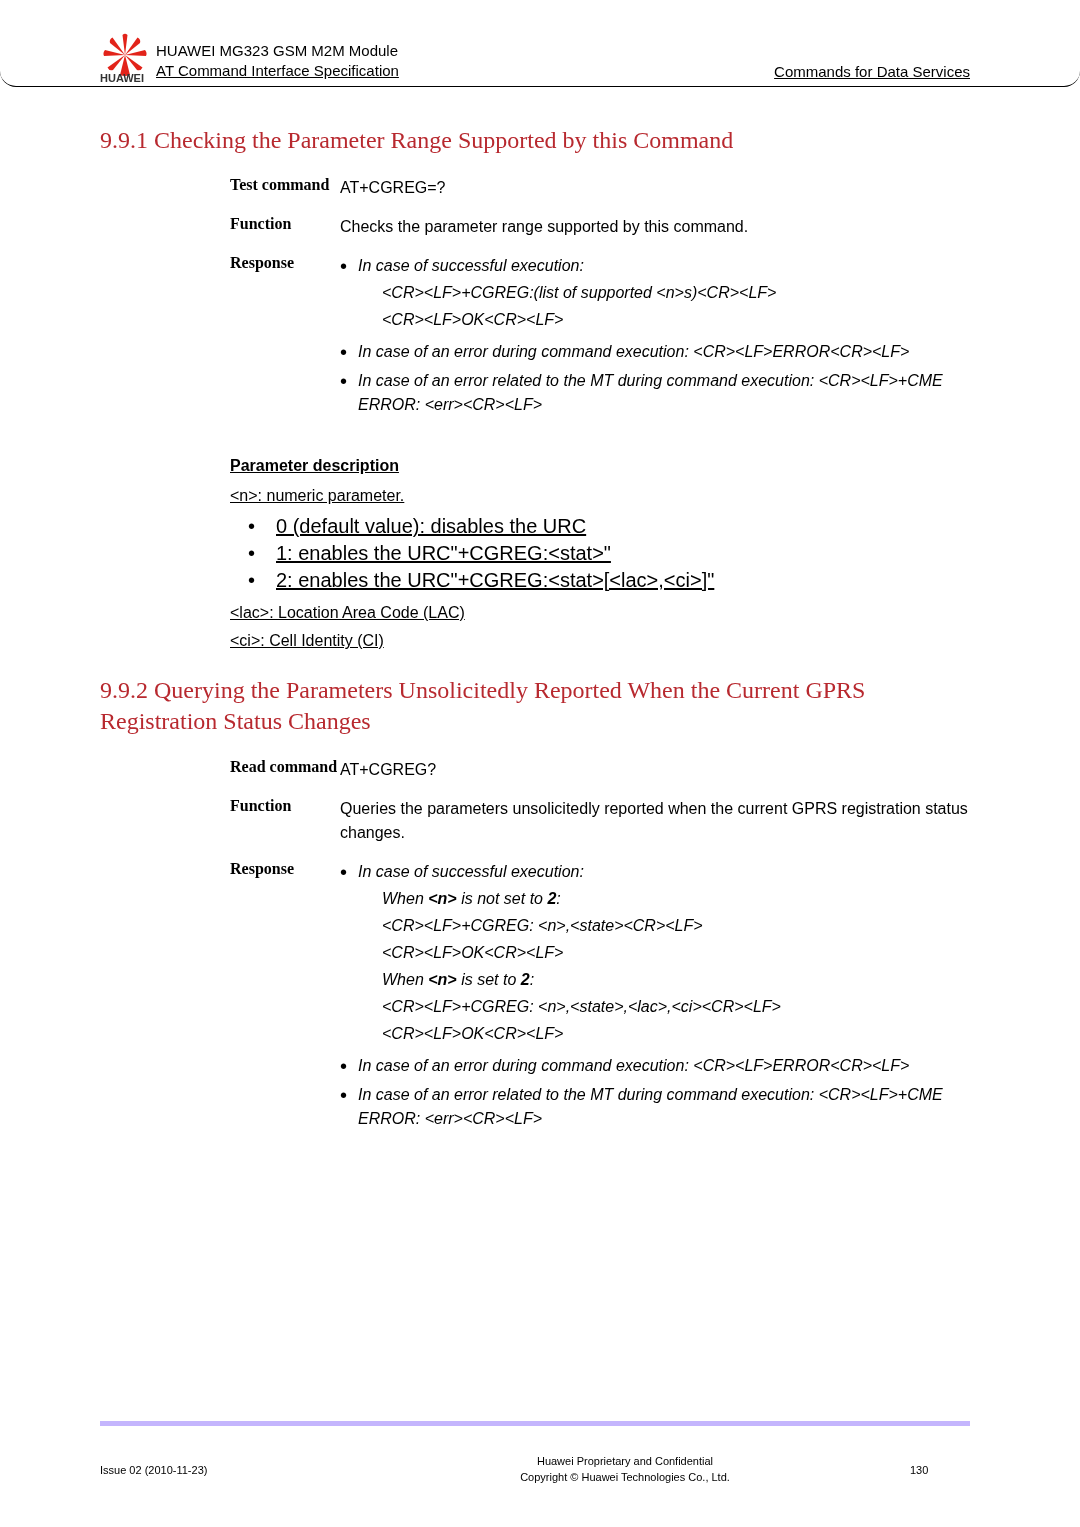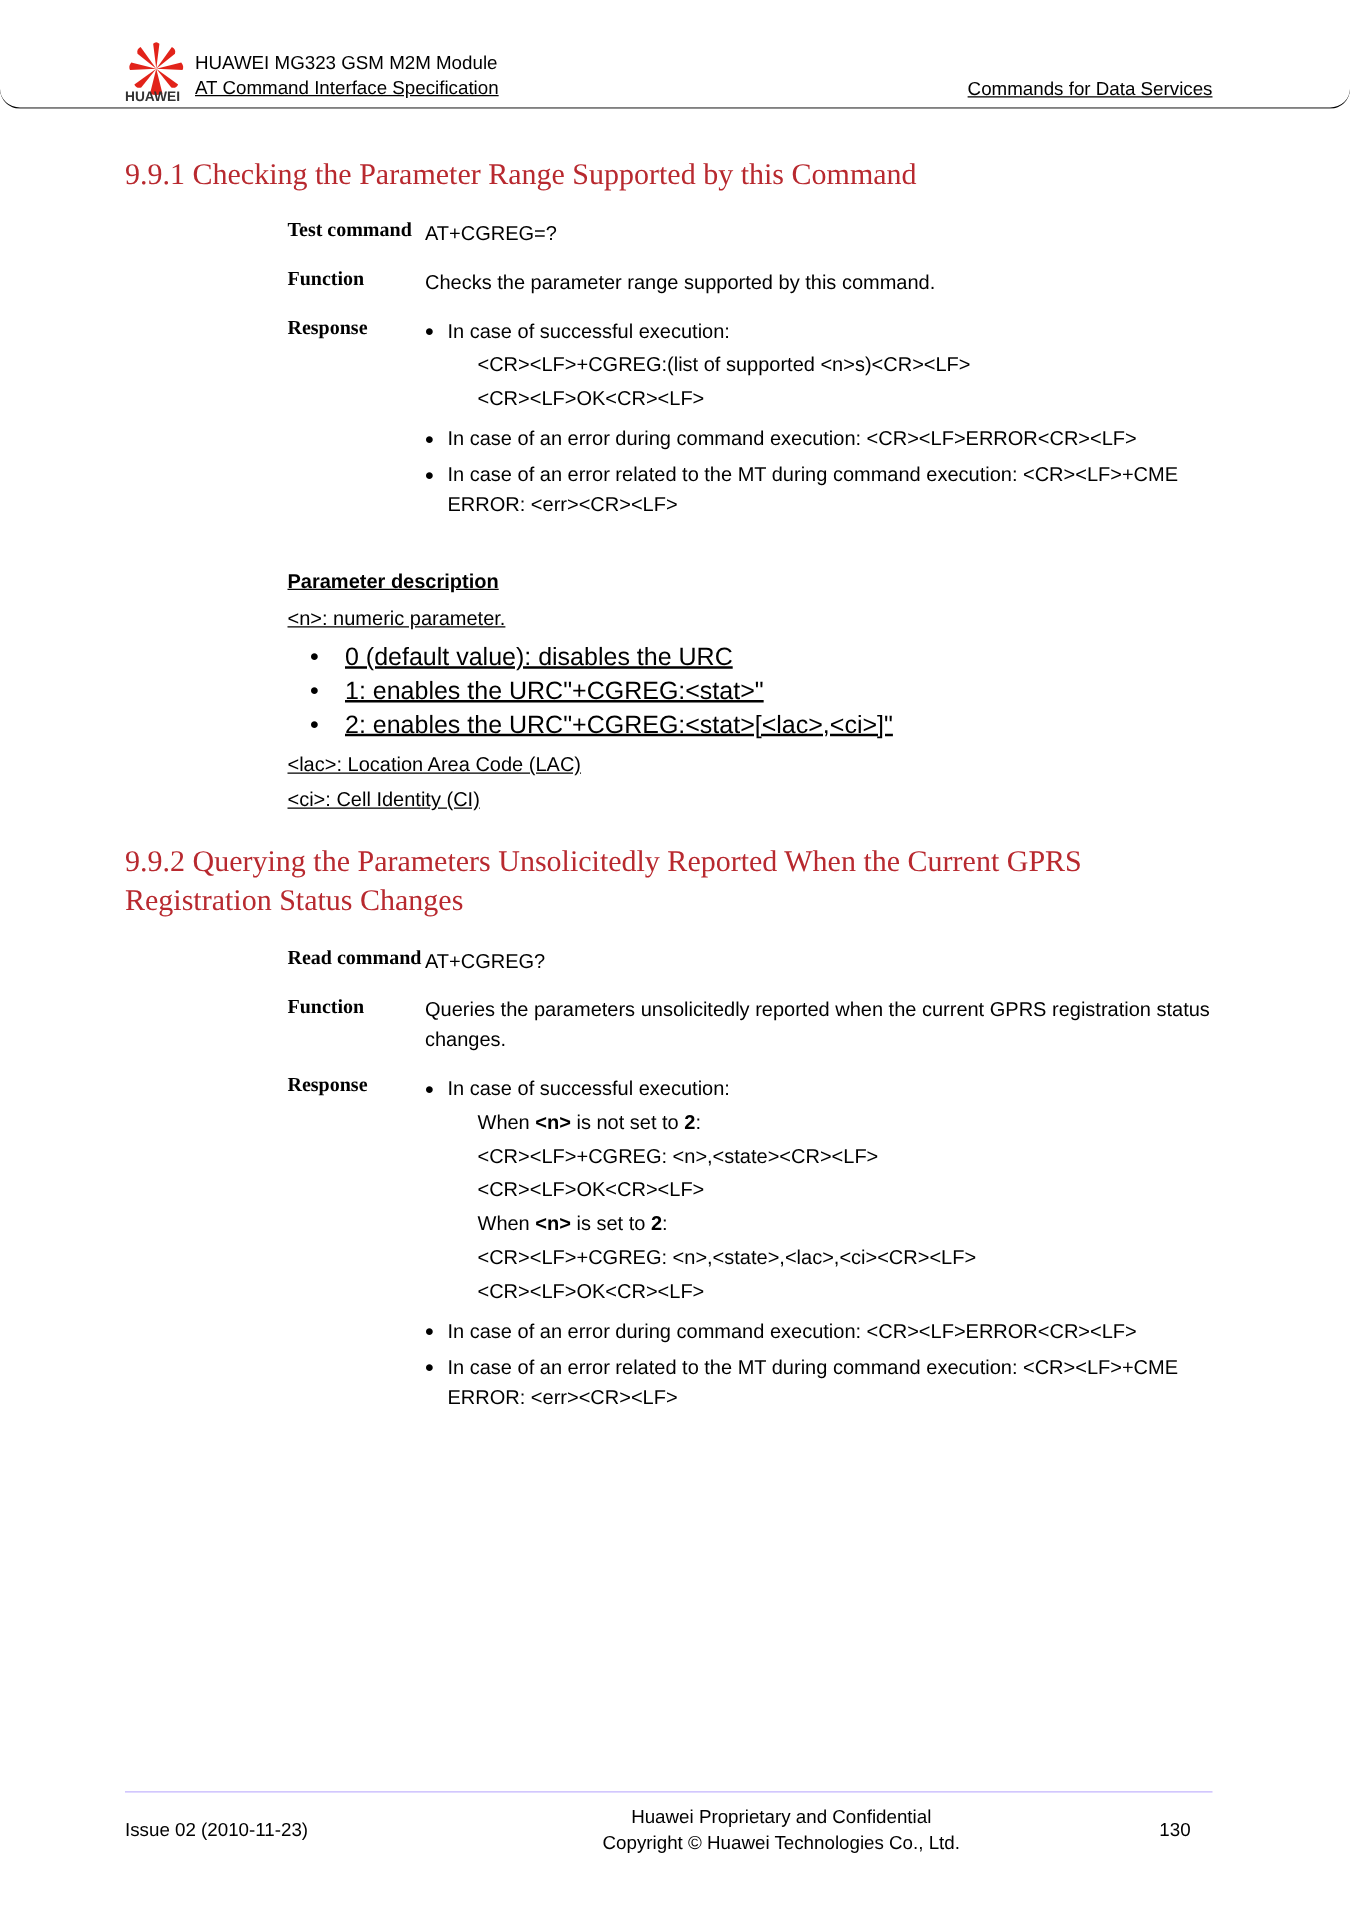--- a/index.html
+++ b/index.html
@@ -78,20 +78,21 @@
       margin-bottom: 5px;
     }
     .bullet {
       width: 18px;
       flex-shrink: 0;
       font-size: 20px;
       line-height: 1.2;
     }
     .response-text {
       flex: 1;
+      font-style: italic;
     }
     .indent {
       margin-left: 24px;
       margin-top: 3px;
       margin-bottom: 3px;
     }
     .param-section {
       margin-left: 130px;
       margin-top: 35px;
       margin-bottom: 25px;
@@ -120,29 +121,29 @@
       content: "•";
       position: absolute;
       left: 0;
       font-size: 20px;
     }
     .footer {
       position: absolute;
       bottom: 42px;
       left: 100px;
       right: 110px;
-      border-top: 1px solid #c4b5fd;
-      padding-top: 9px;
+      border-top: 5px solid #c4b5fd;
+      padding-top: 28px;
       display: flex;
       align-items: center;
-      font-size: 15px;
+      font-size: 11px;
     }
     .footer-left { width: 240px; }
     .footer-center { flex: 1; text-align: center; line-height: 1.4; }
-    .footer-right { width: 60px; text-align: center; }
+    .footer-right { width: 60px; text-align: left; }
   </style>
 </head>
 <body>
 
 <div class="header">
   <svg class="logo" viewBox="0 0 100 100">
     <g fill="#E2231A">
       <path d="M50 50 L45 10 Q50 5 55 10 Z"></path>
       <path d="M50 50 L75 15 Q82 18 80 26 Z"></path>
       <path d="M50 50 L90 40 Q95 46 92 52 Z"></path>

